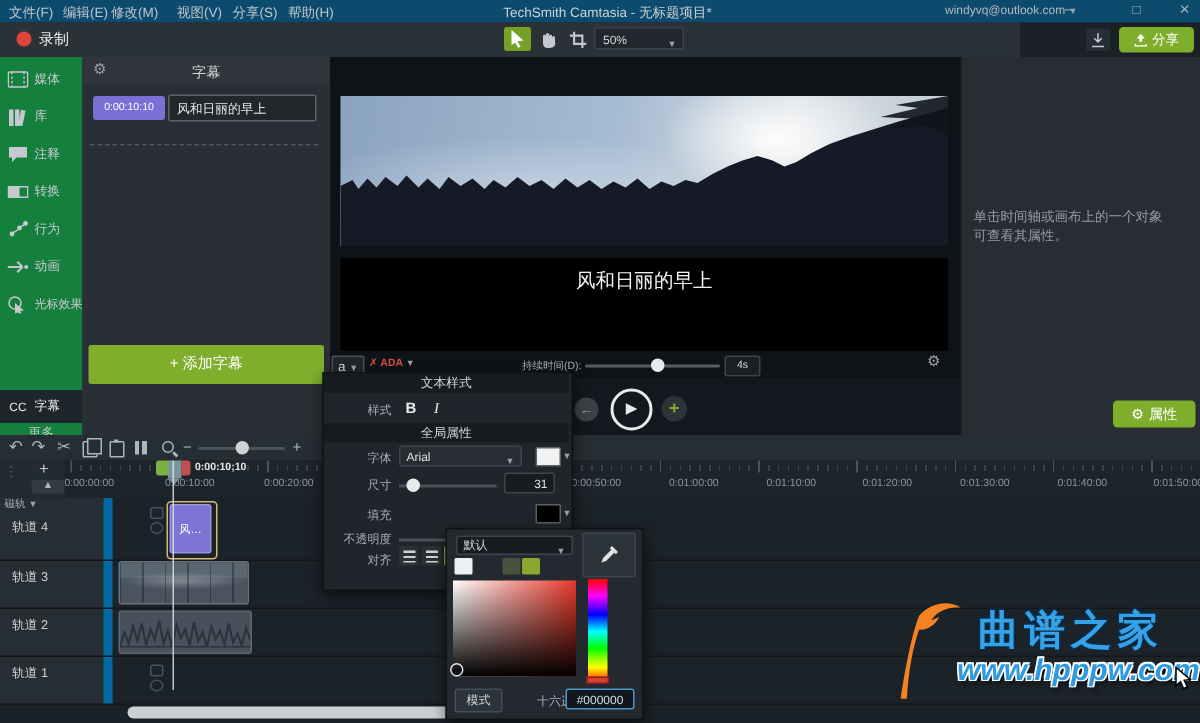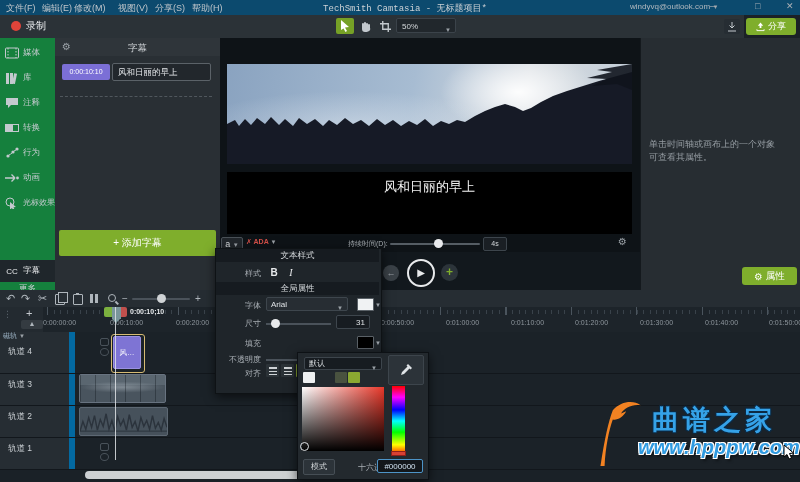--- a/index.html
+++ b/index.html
@@ -5,26 +5,26 @@
   html,body{margin:0;padding:0;background:#14181c;}
   #app{position:relative;width:800px;height:482px;overflow:hidden;background:#1b2126;
        font-family:"Liberation Sans","DejaVu Sans",sans-serif;color:#c6cbd0;
        -webkit-font-smoothing:antialiased;}
   .abs{position:absolute;}
   .ni{pointer-events:none;}
 
   
   #menubar{left:0;top:0;width:800px;height:15px;background:#0c4a6e;font-size:9px;}
   .menu-item{position:absolute;top:2px;color:#bfc5ca;}
-  #win-title{position:absolute;top:2px;left:300px;width:210px;text-align:center;color:#cdd2d6;font-size:9px;font-family:Liberation Mono, monospace;}
+  #win-title{position:absolute;top:2px;left:300px;width:210px;text-align:center;color:#cdd2d6;font-size:9px;}
   #account{position:absolute;top:2px;left:630px;color:#b3b9bf;font-size:8px;}
   .winctl{position:absolute;top:1px;color:#aab0b6;font-size:9px;}
 
   
-  #toolbar{left:0;top:15px;width:744px;height:23px;background:#2b3237;border-bottom:1px solid #c2410c;}
+  #toolbar{left:0;top:15px;width:680px;height:23px;background:#2b3237;border-bottom:1px solid #c2410c;}
   #record-dot{left:11px;top:6px;width:10px;height:10px;border-radius:50%;background:#e0443a;}
   #record-label{left:26px;top:4px;font-size:10px;color:#eceef0;}
   .tool-btn{position:absolute;top:3px;width:18px;height:16px;border-radius:2px;display:flex;align-items:center;justify-content:center;}
   #cursor-tool{left:336px;background:#76a126;}
   #hand-tool{left:357px;}
   #crop-tool{left:376px;}
   #zoom-select{left:396px;top:3px;width:60px;height:15px;background:#21272c;border:1px solid #3b434a;border-radius:2px;font-size:8px;color:#d3d7da;line-height:15px;padding-left:5px;box-sizing:border-box;}
   .caret{font-size:6px;color:#9aa0a6;}
   #zoom-select .caret{position:absolute;right:4px;top:4px;}
   #download-btn{left:724px;top:4px;width:16px;height:15px;background:#262d33;border-radius:2px;display:flex;align-items:center;justify-content:center;}

